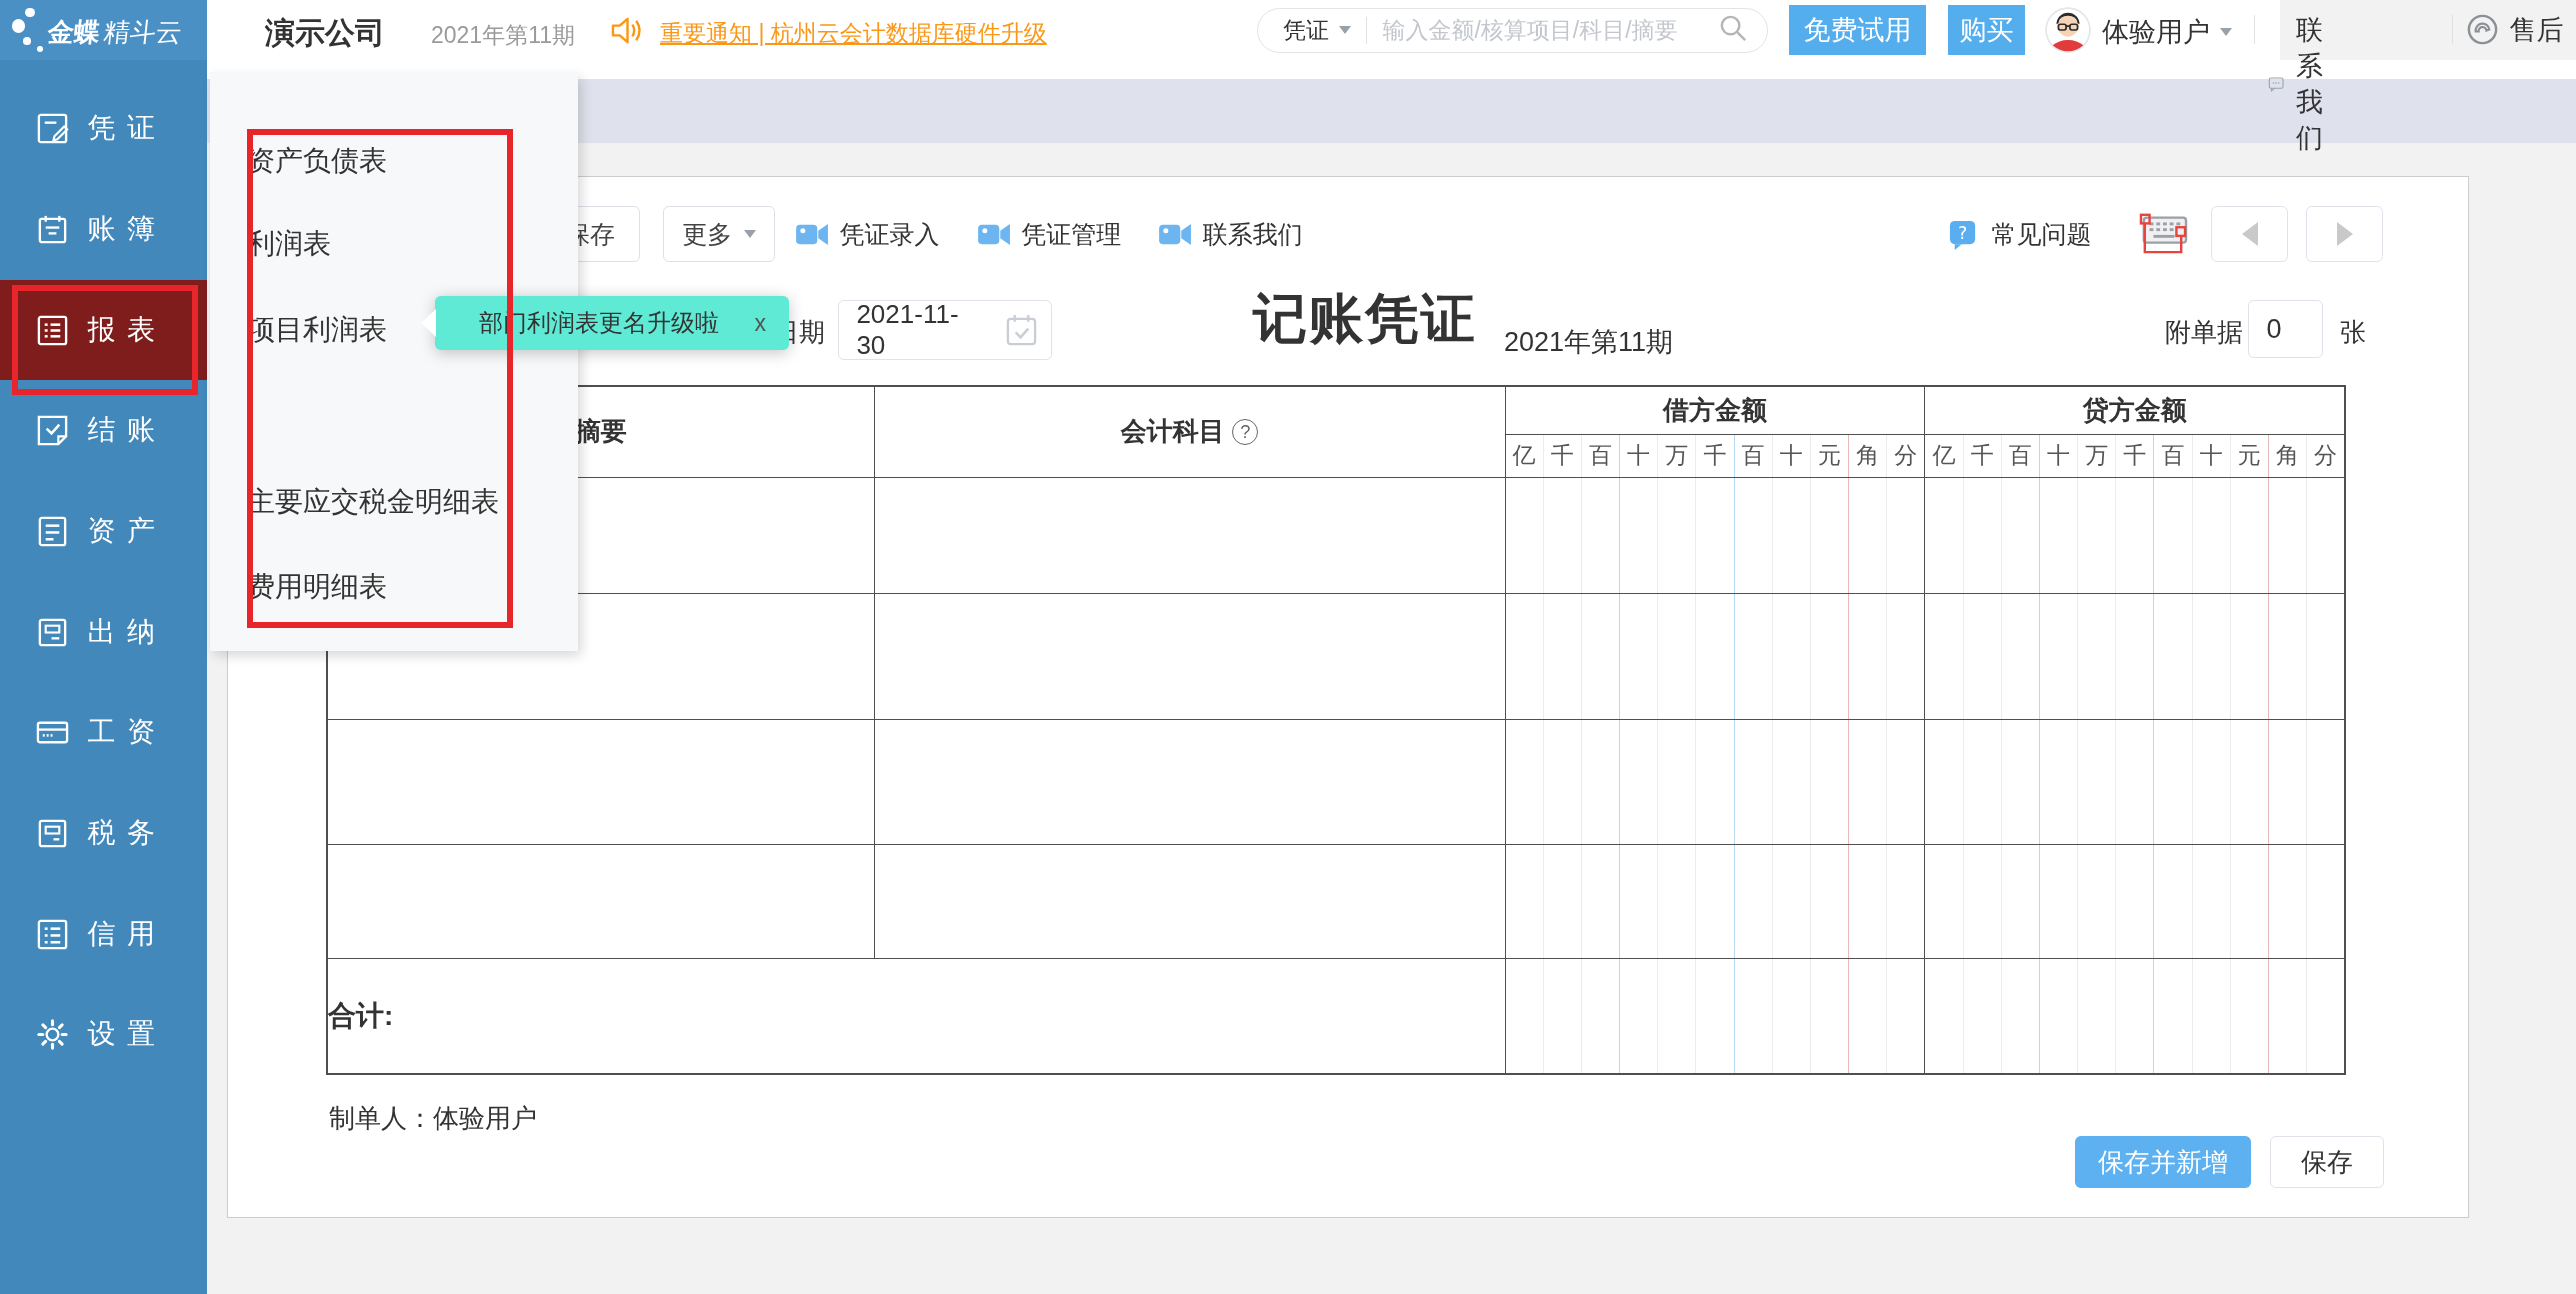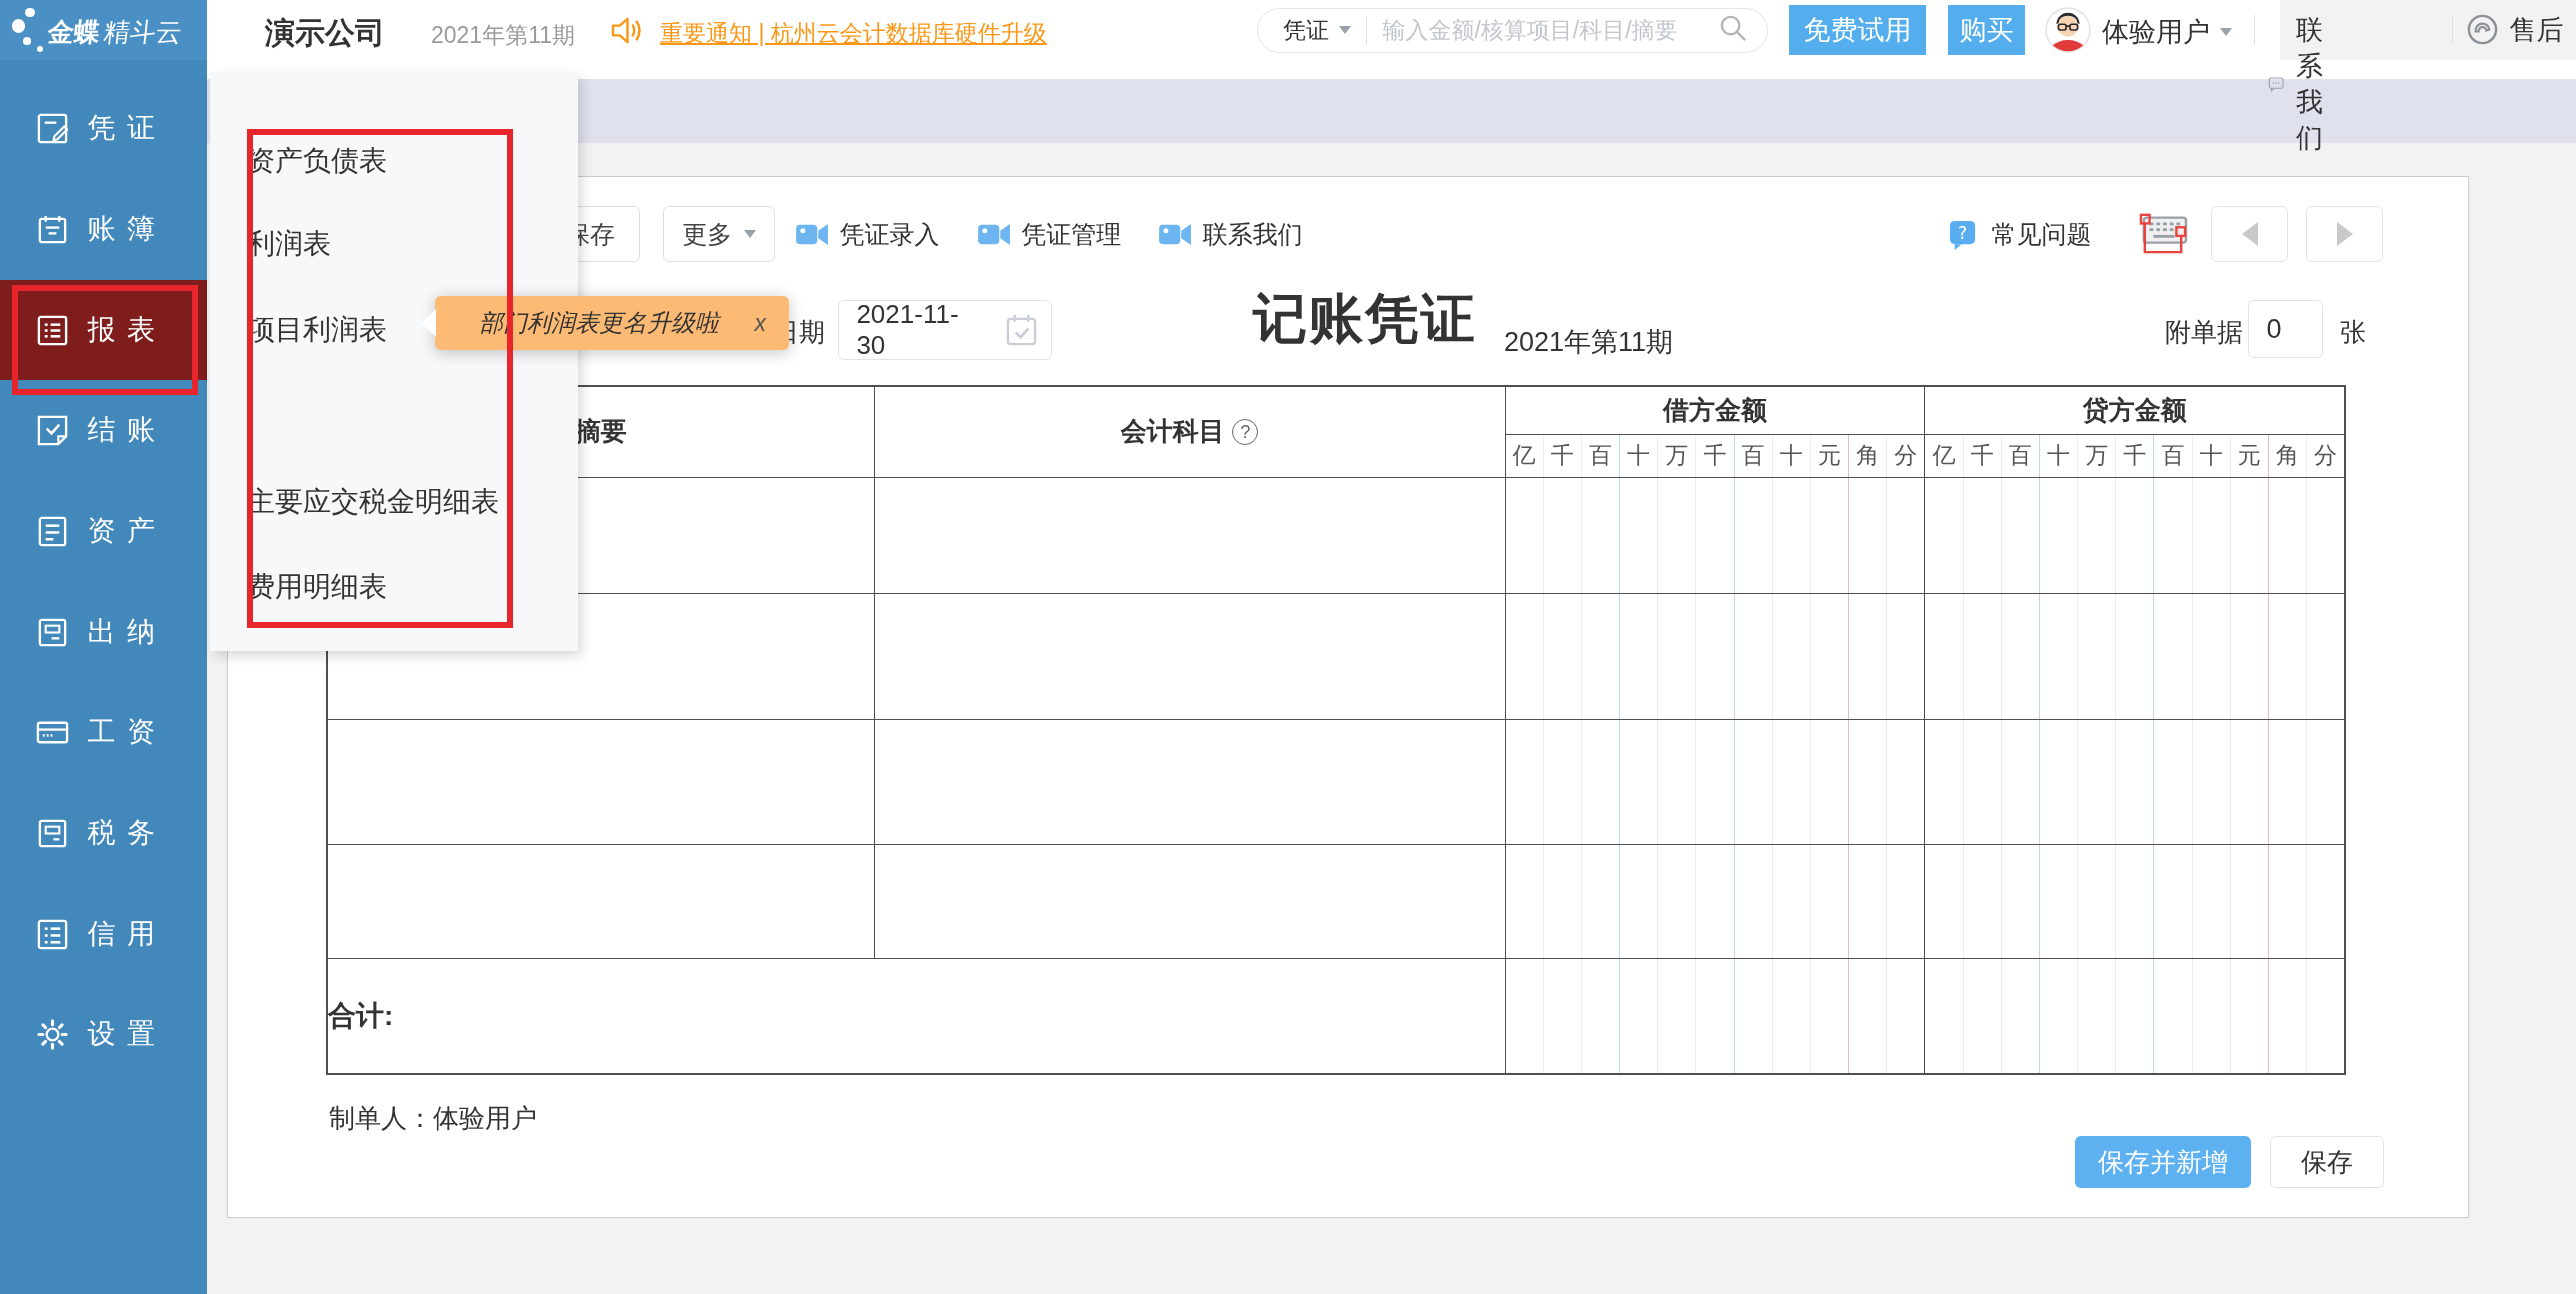--- a/index.html
+++ b/index.html
@@ -85,21 +85,21 @@
   .c-total { border-right:1.9px solid #4f4f4f; font-size:28px; font-weight:bold; color:#333; padding-left:37px; }
   .q-circle { display:inline-block; width:26px; height:26px; border:1.9px solid #666; border-radius:50%; font-size:18.3px; line-height:23px; font-weight:normal; text-align:center; color:#666; vertical-align:1.9px; margin-left:7.7px; }
   .preparer { position:absolute; left:101px; top:924px; font-size:26px; color:#333; }
   .btn-save-new { position:absolute; left:1847px; top:959px; width:176px; height:52px; background:#5db1f0; color:#fff; font-size:26px; border:0; border-radius:5.8px; cursor:pointer; font-family:inherit; }
   .btn-save2 { position:absolute; left:2042px; top:959px; width:114px; height:52px; background:#fff; color:#333; font-size:26px; border:1.9px solid #dfe2e8; border-radius:5.8px; cursor:pointer; font-family:inherit; }
   
   .report-menu { position:absolute; left:210px; top:72px; width:368px; height:579px; background:#f7f8f9; box-shadow:3.9px 4.8px 11.6px rgba(0,0,0,.16); z-index:50; }
   .menu-item { position:absolute; left:0; width:100%; height:42px; line-height:42px; padding-left:37px; font-size:28px; color:#333; cursor:pointer; white-space:nowrap; }
   .badge { display:inline-block; margin-left:19px; background:#eb6f4a; color:#fff; font-size:21px; line-height:21px; padding:4.8px 8.7px; border-radius:4.8px; vertical-align:3.9px; }
   
-  .tooltip { position:absolute; left:435px; top:296px; width:354px; height:54px; background:#fdba74; border-radius:5.8px; box-shadow:0 2.9px 15.4px rgba(0,0,0,.22); z-index:60; display:flex; align-items:center;font-style:italic; }
+  .tooltip { position:absolute; left:435px; top:296px; width:354px; height:54px; background:#5eead4; border-radius:5.8px; box-shadow:0 2.9px 15.4px rgba(0,0,0,.22); z-index:60; display:flex; align-items:center; }
   .tooltip::before { content:""; position:absolute; left:-14.5px; top:50%; transform:translateY(-50%); border:14.5px solid transparent; border-left:0; border-right:15.4px solid #fff; }
   .tooltip-text { font-size:24px; color:#333; margin-left:44px; white-space:nowrap; }
   .tooltip-close { margin-left:auto; margin-right:23px; font-size:23px; color:#555; cursor:pointer; }
   
   .anno { position:absolute; border:6.8px solid #e8252a; z-index:100; pointer-events:none; }
   .anno-sidebar { left:11.6px; top:285px; width:186px; height:110px; }
   .anno-menu { left:247px; top:129px; width:266px; height:499px; }
 </style>
 </head>
 <body>

